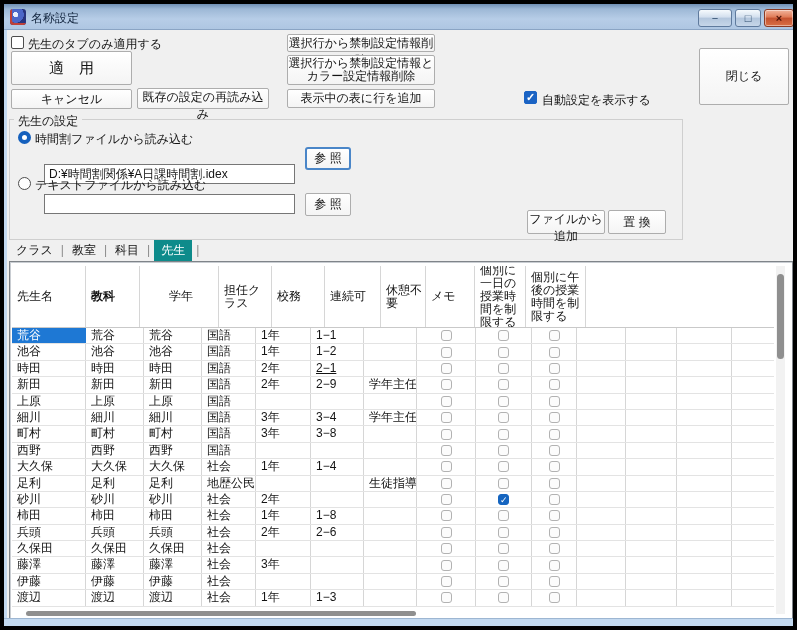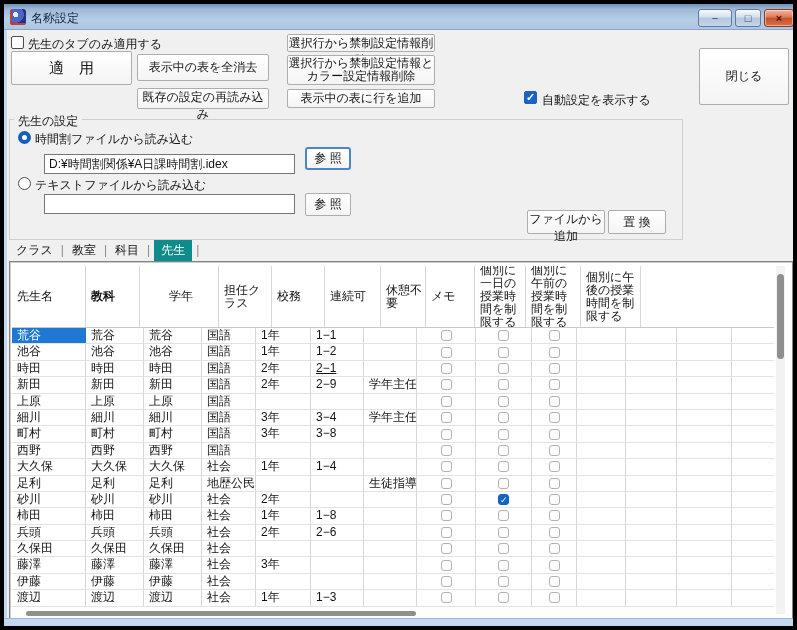--- a/index.html
+++ b/index.html
@@ -71,42 +71,42 @@
     <button class="winbtn max"><span>□</span></button>
     <button class="winbtn close"><span>×</span></button>
   </div>
 
   <div class="client">
 
     <span class="cbx" style="left:4px;top:6px;"></span>
     <span class="lbl" style="left:21px;top:6px;">先生のタブのみ適用する</span>
 
     <button class="btn" style="left:4px;top:21px;width:121px;height:34px;font-size:15px;">適　用</button>
-
-    <button class="btn" style="left:130px;top:24px;width:132px;height:27px;">表示中の表を全消去</button>
+    <button class="btn" style="left:4px;top:59px;width:121px;height:20px;">キャンセル</button>
+
     <button class="btn" style="left:130px;top:58px;width:132px;height:21px;">既存の設定の再読み込み</button>
 
     <button class="btn" style="left:280px;top:4px;width:148px;height:18px;">選択行から禁制設定情報削除</button>
     <button class="btn" style="left:280px;top:25px;width:148px;height:30px;line-height:13px;">
       <span>選択行から禁制設定情報と</span><br>
       <span>カラー設定情報削除</span>
     </button>
     <button class="btn" style="left:280px;top:59px;width:148px;height:19px;">表示中の表に行を追加</button>
 
     <span class="cbx on" style="left:517px;top:61px;"></span>
     <span class="lbl" style="left:535px;top:62px;">自動設定を表示する</span>
 
     <button class="btn" style="left:692px;top:18px;width:90px;height:57px;">閉じる</button>
 
     <div class="groupbox" style="left:2px;top:89px;width:674px;height:121px;"></div>
     <span class="grouplabel" style="left:7px;top:83px;">先生の設定</span>
 
     <span class="radio on" style="left:11px;top:101px;"></span>
     <span class="lbl" style="left:28px;top:101px;">時間割ファイルから読み込む</span>
-    <input class="field" style="left: 37px; top: 124px; width: 251px;" value="D:¥時間割関係¥A日課時間割.idex">
+    <input class="field" style="left: 37px; top: 134px; width: 251px;" value="D:¥時間割関係¥A日課時間割.idex">
     <button class="btn" style="left:298px;top:117px;width:46px;height:23px;border:2px solid #4a86c8;border-radius:3px;">参 照</button>
 
     <span class="radio" style="left:11px;top:147px;"></span>
     <span class="lbl" style="left:28px;top:147px;">テキストファイルから読み込む</span>
     <input class="field" style="left: 37px; top: 164px; width: 251px;" value="">
     <button class="btn" style="left:298px;top:163px;width:46px;height:23px;">参 照</button>
 
     <button class="btn" style="left:520px;top:180px;width:78px;height:24px;">ファイルから追加</button>
     <button class="btn" style="left:601px;top:180px;width:58px;height:24px;">置 換</button>
 
@@ -126,21 +126,20 @@
           <div class="hrow">
             <div class="hcell" style="width: 74px;">先生名</div>
             <div class="hcell" style="width: 54px; font-weight: bold;">教科</div>
             <div class="hcell" style="width: 55px; margin-left: 24px;">学年</div>
             <div class="hcell" style="width: 53px;">担任クラス</div>
             <div class="hcell" style="width: 53px;">校務</div>
             <div class="hcell" style="width: 56px;">連続可</div>
             <div class="hcell" style="width: 45px;">休憩不要</div>
             <div class="hcell" style="width: 49px;">メモ</div>
             <div class="hcell" style="width: 51px;">個別に一日の授業時間を制限する</div>
-            <div class="hcell" style="width: 55px;">個別に午前の授業時間を制限する</div>
             <div class="hcell" style="width: 60px;">個別に午後の授業時間を制限する</div>
           </div>
           <div class="trow">
             <div class="tcell sel" style="width: 74px;">荒谷</div>
             <div class="tcell" style="width: 58px;">荒谷</div>
             <div class="tcell" style="width: 58px;">荒谷</div>
             <div class="tcell" style="width: 54px;">国語</div>
             <div class="tcell" style="width: 55px;">1年</div>
             <div class="tcell" style="width: 53px;">1−1</div>
             <div class="tcell" style="width: 53px;"></div>

